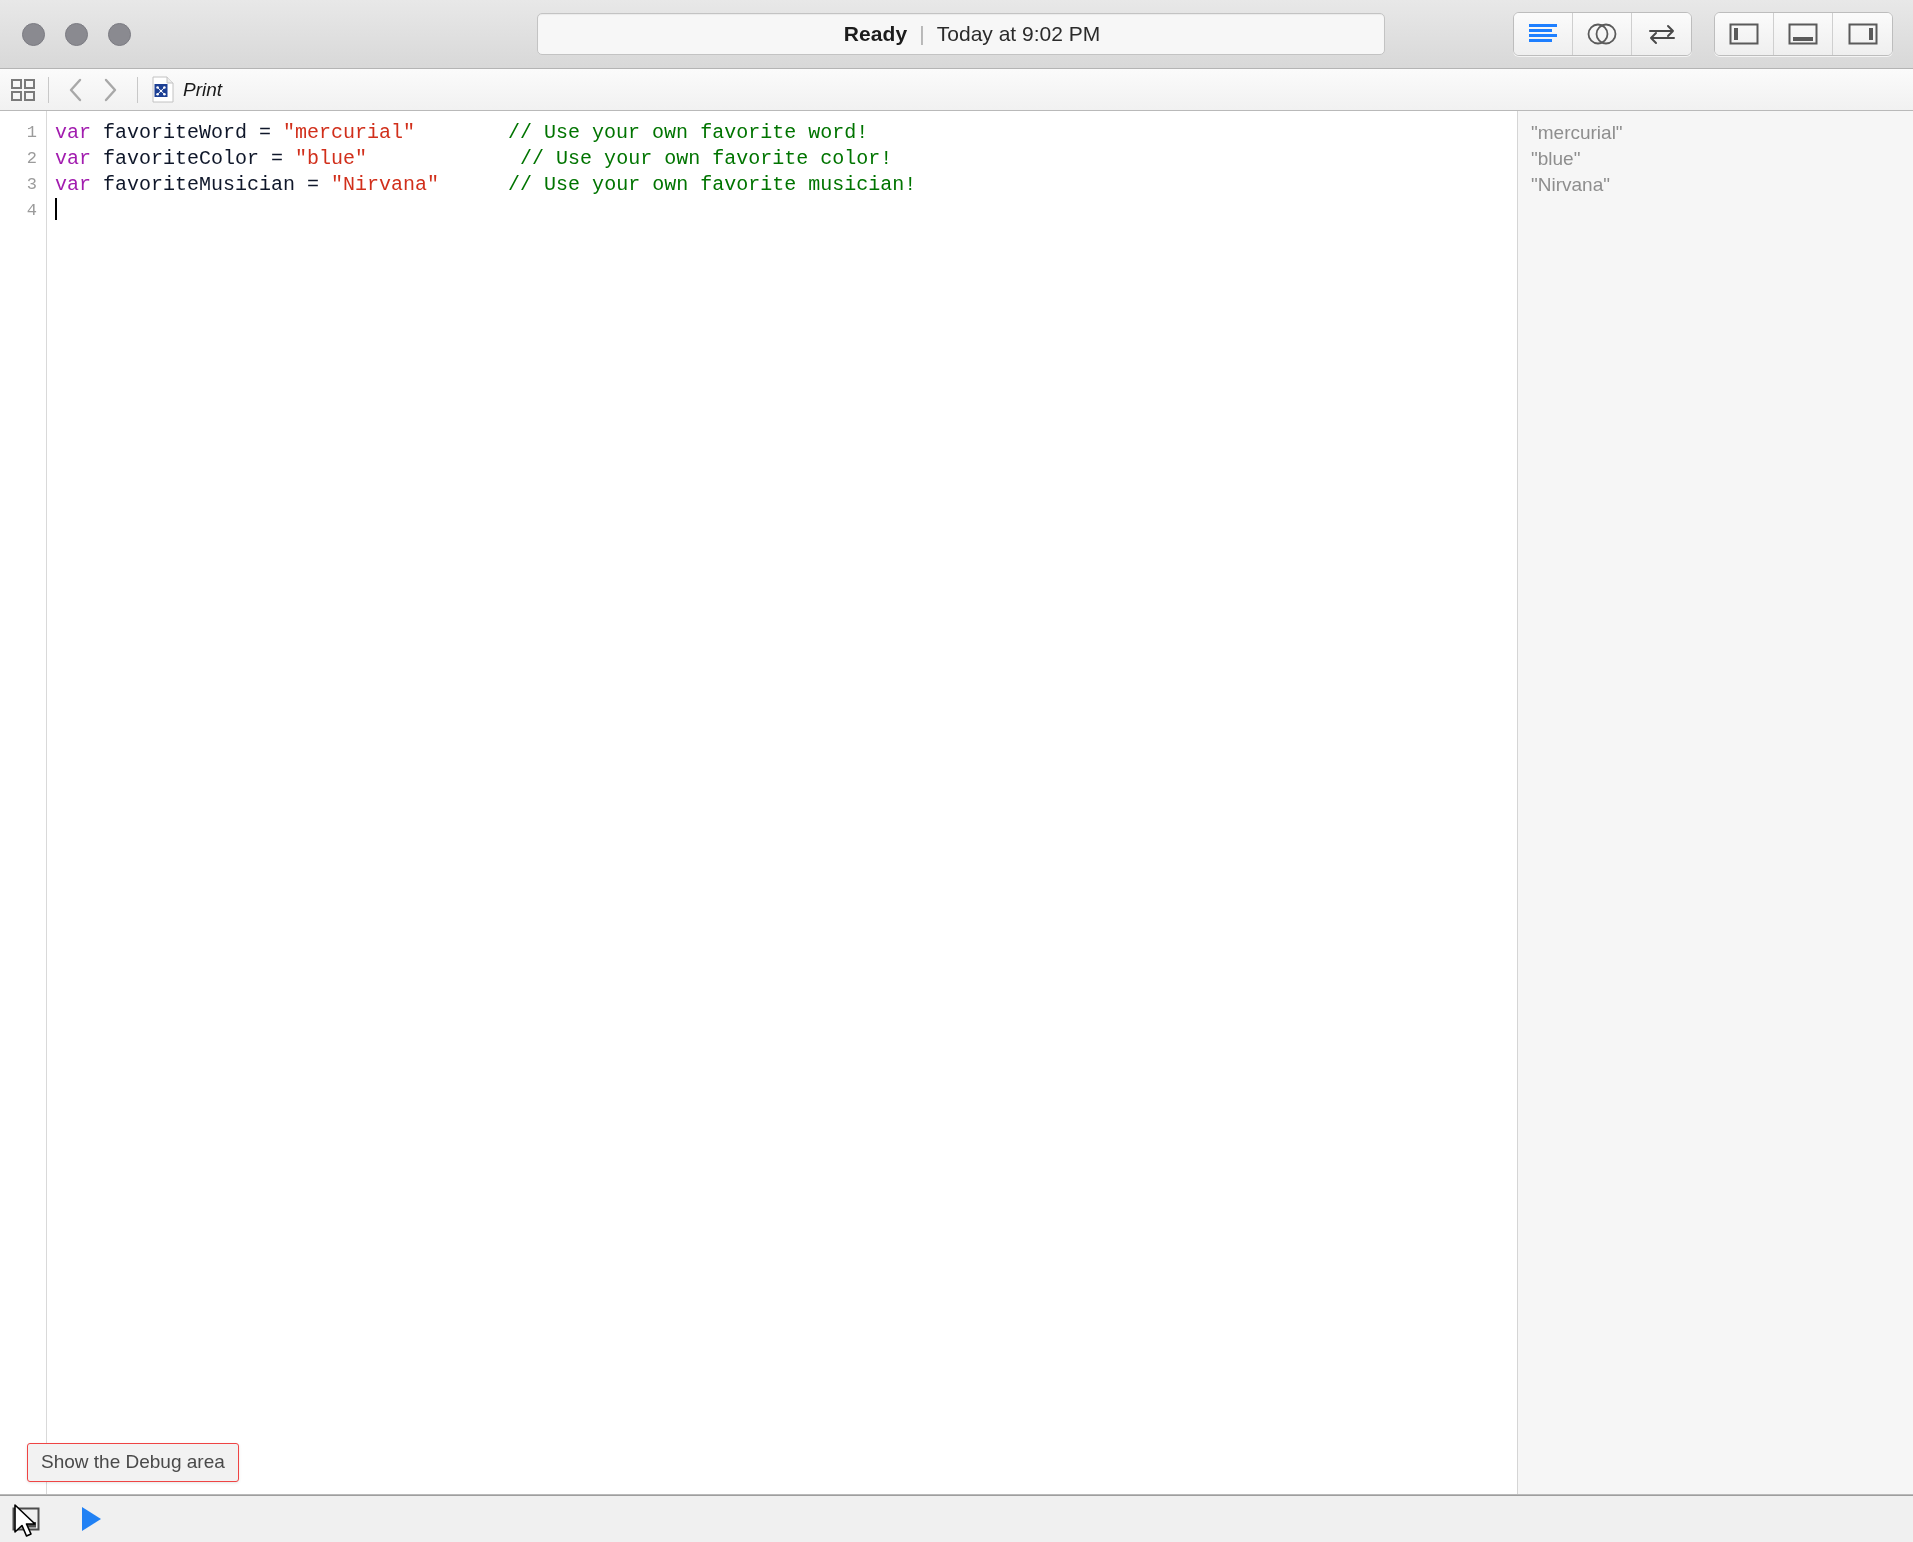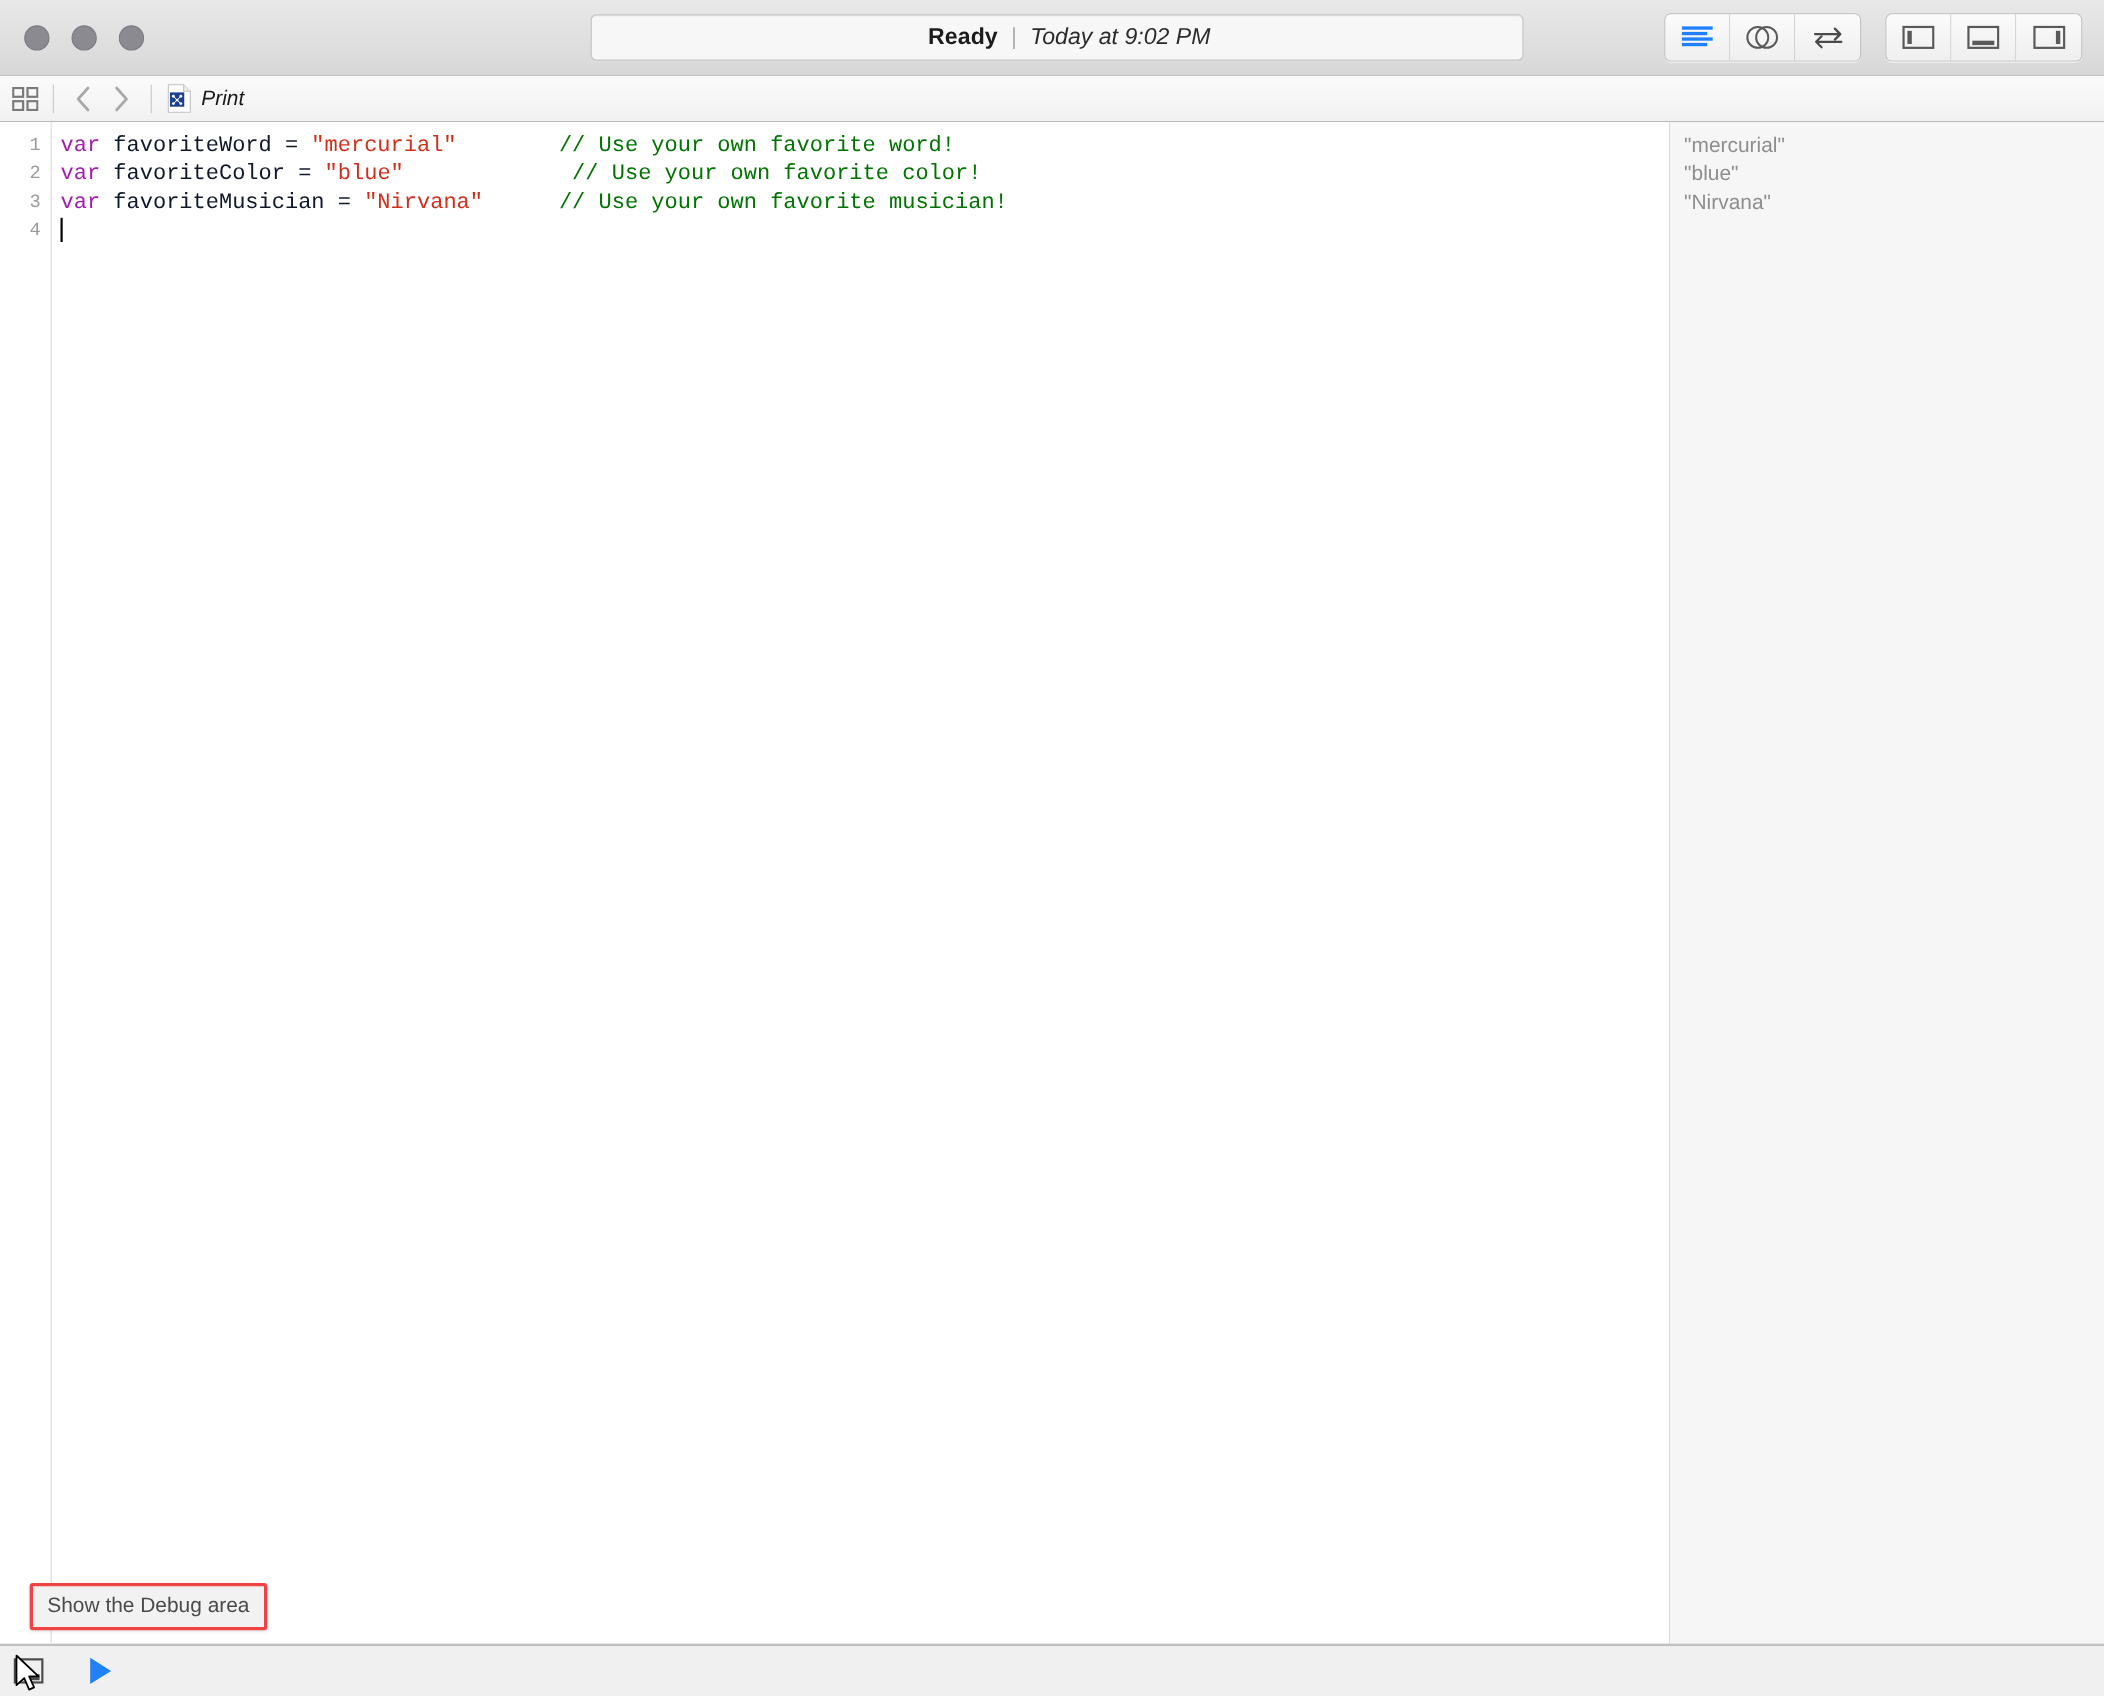--- a/index.html
+++ b/index.html
@@ -72,21 +72,20 @@
   }
   .status-sep {
     color: #b0b0b0;
     margin: 0 12px;
     font-size: 21px;
     font-weight: 300;
   }
   .status-time {
     font-size: 21px;
     color: #2b2b2b;
-    font-style: italic;
   }
 
   
   .toolbar-right {
     position: absolute;
     right: 20px;
     top: 12px;
     display: flex;
     align-items: center;
     gap: 22px;
@@ -242,21 +241,21 @@
     color: #8e8e8e;
     white-space: pre;
   }
 
   
   .tooltip {
     position: absolute;
     left: 27px;
     bottom: 12px;
     background: #f2f2f2;
-    border: 3px solid #ef4444;
+    border: 1px solid #ef4444;
     border-radius: 3px;
     padding: 7px 13px 8px 13px;
     font-size: 19px;
     color: #4a4a4a;
     box-shadow: 0 1px 3px rgba(0,0,0,0.10);
     white-space: nowrap;
   }
 
   
   .bottombar {

